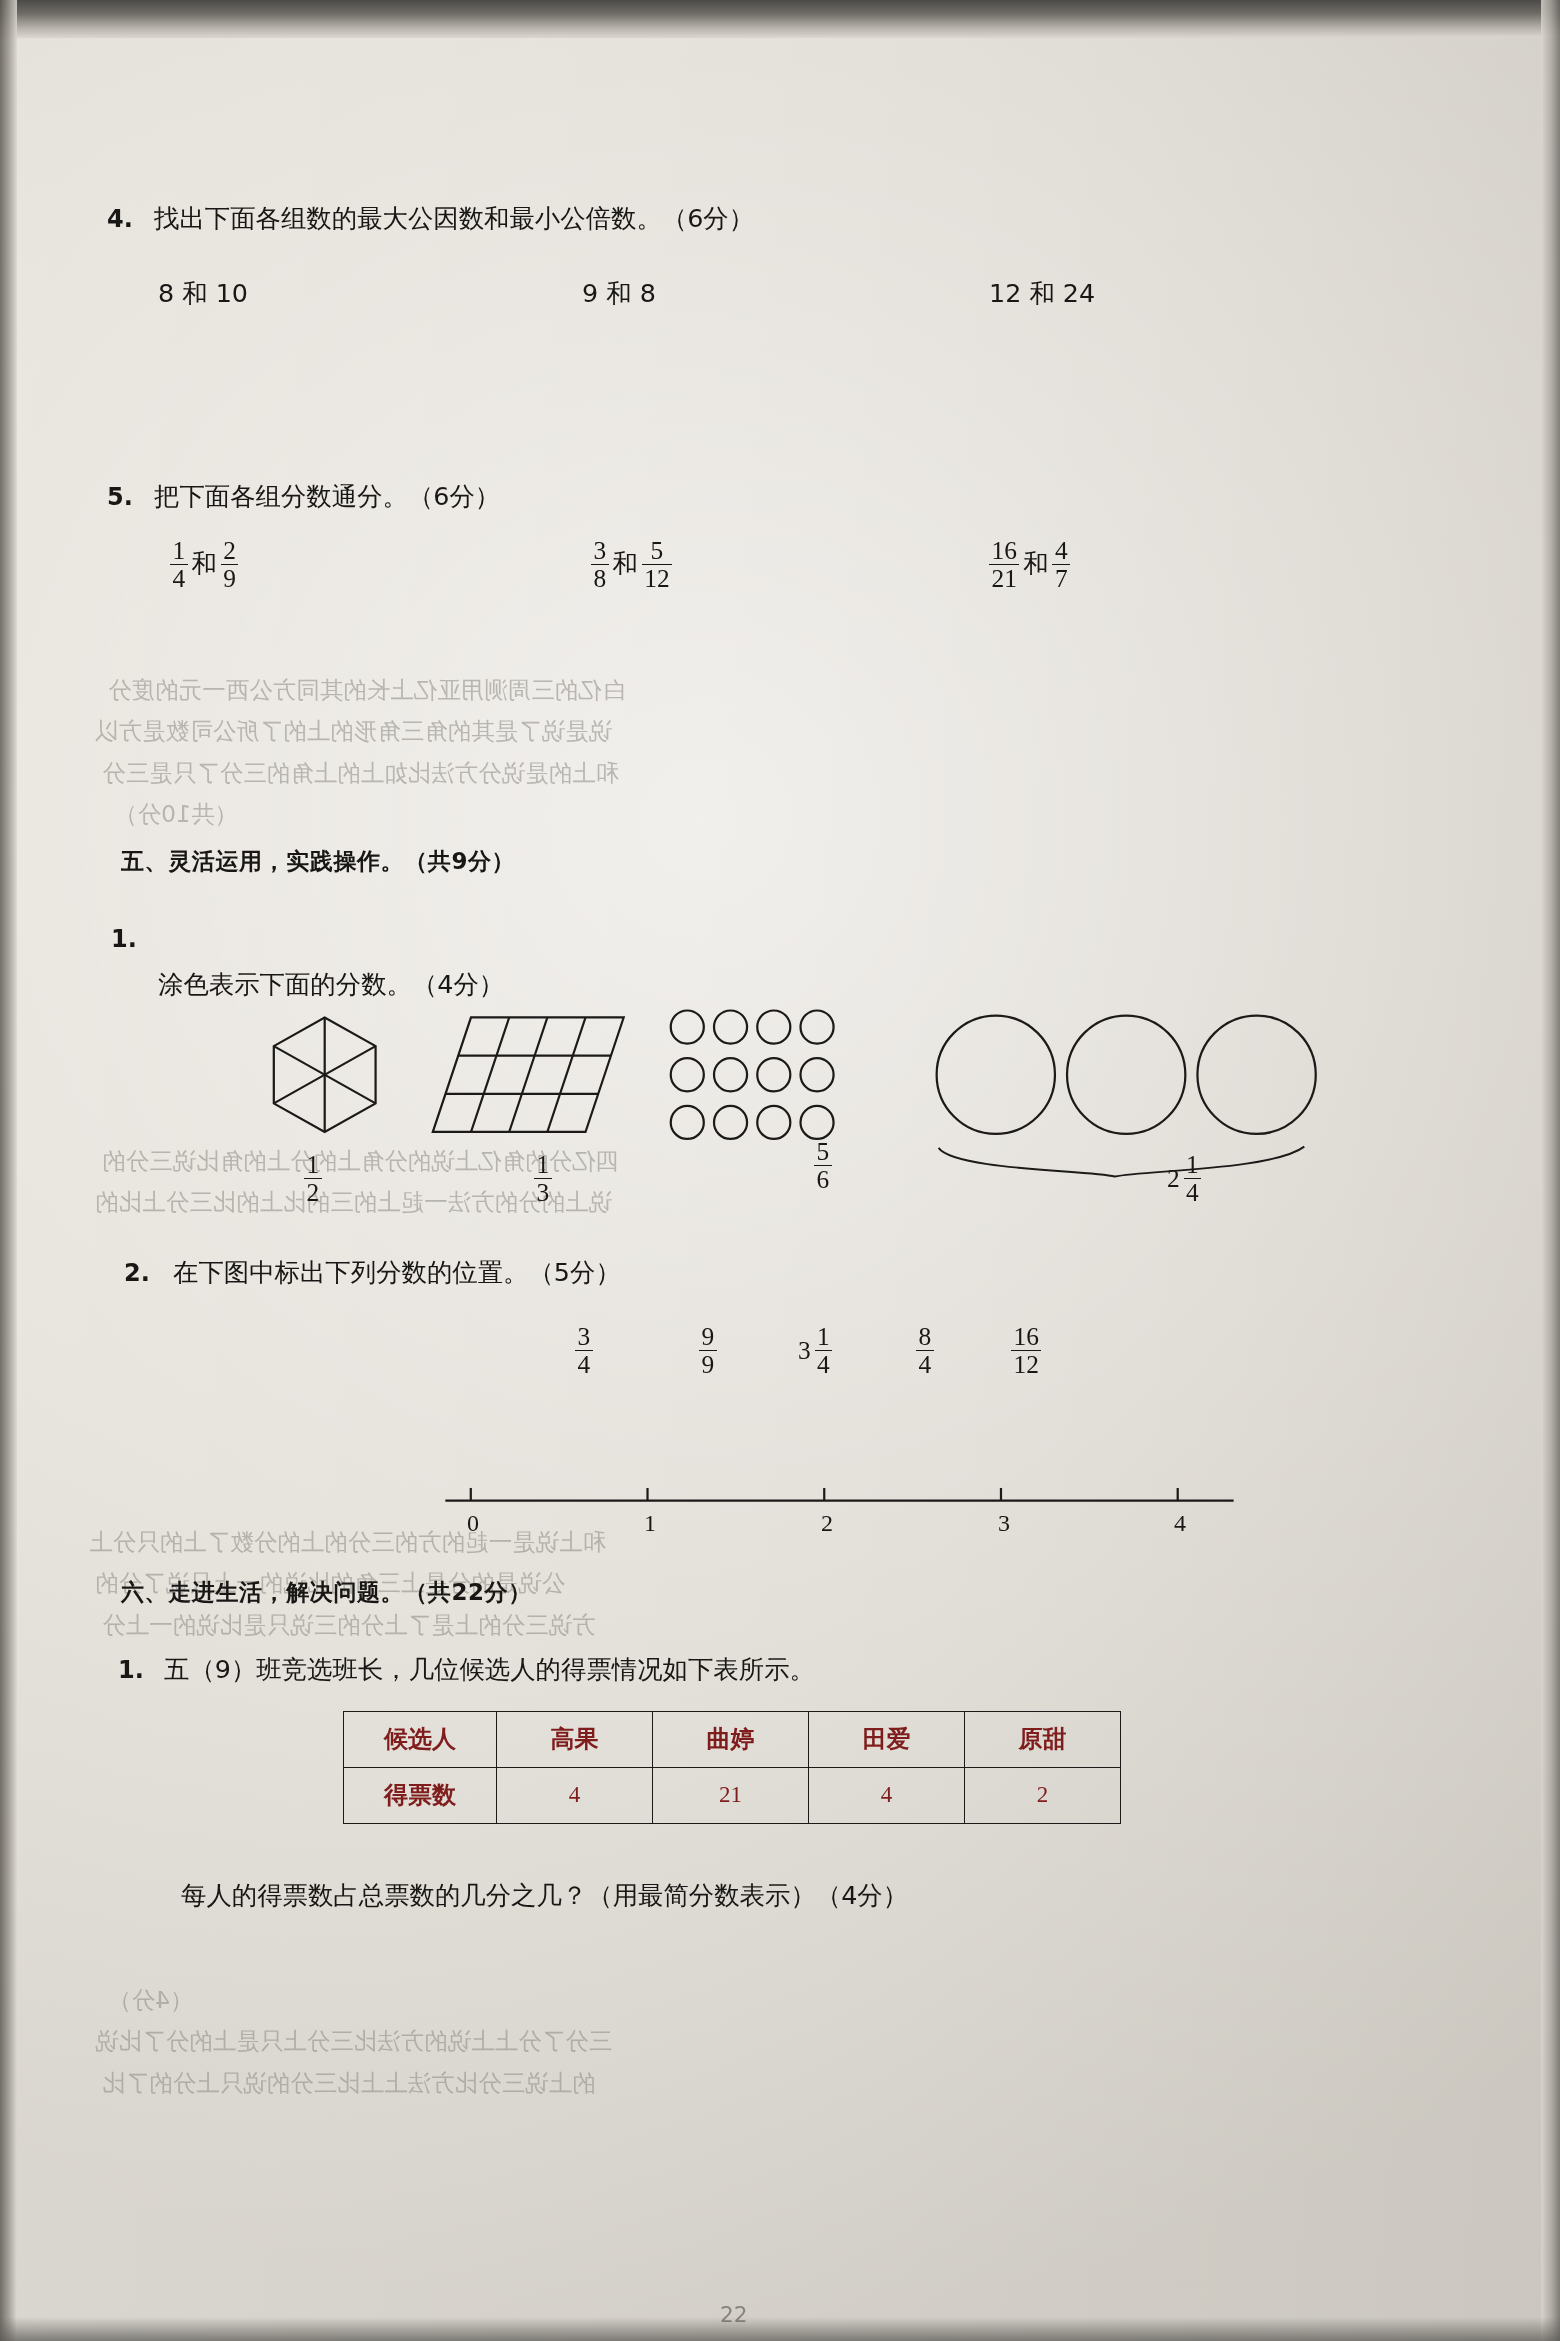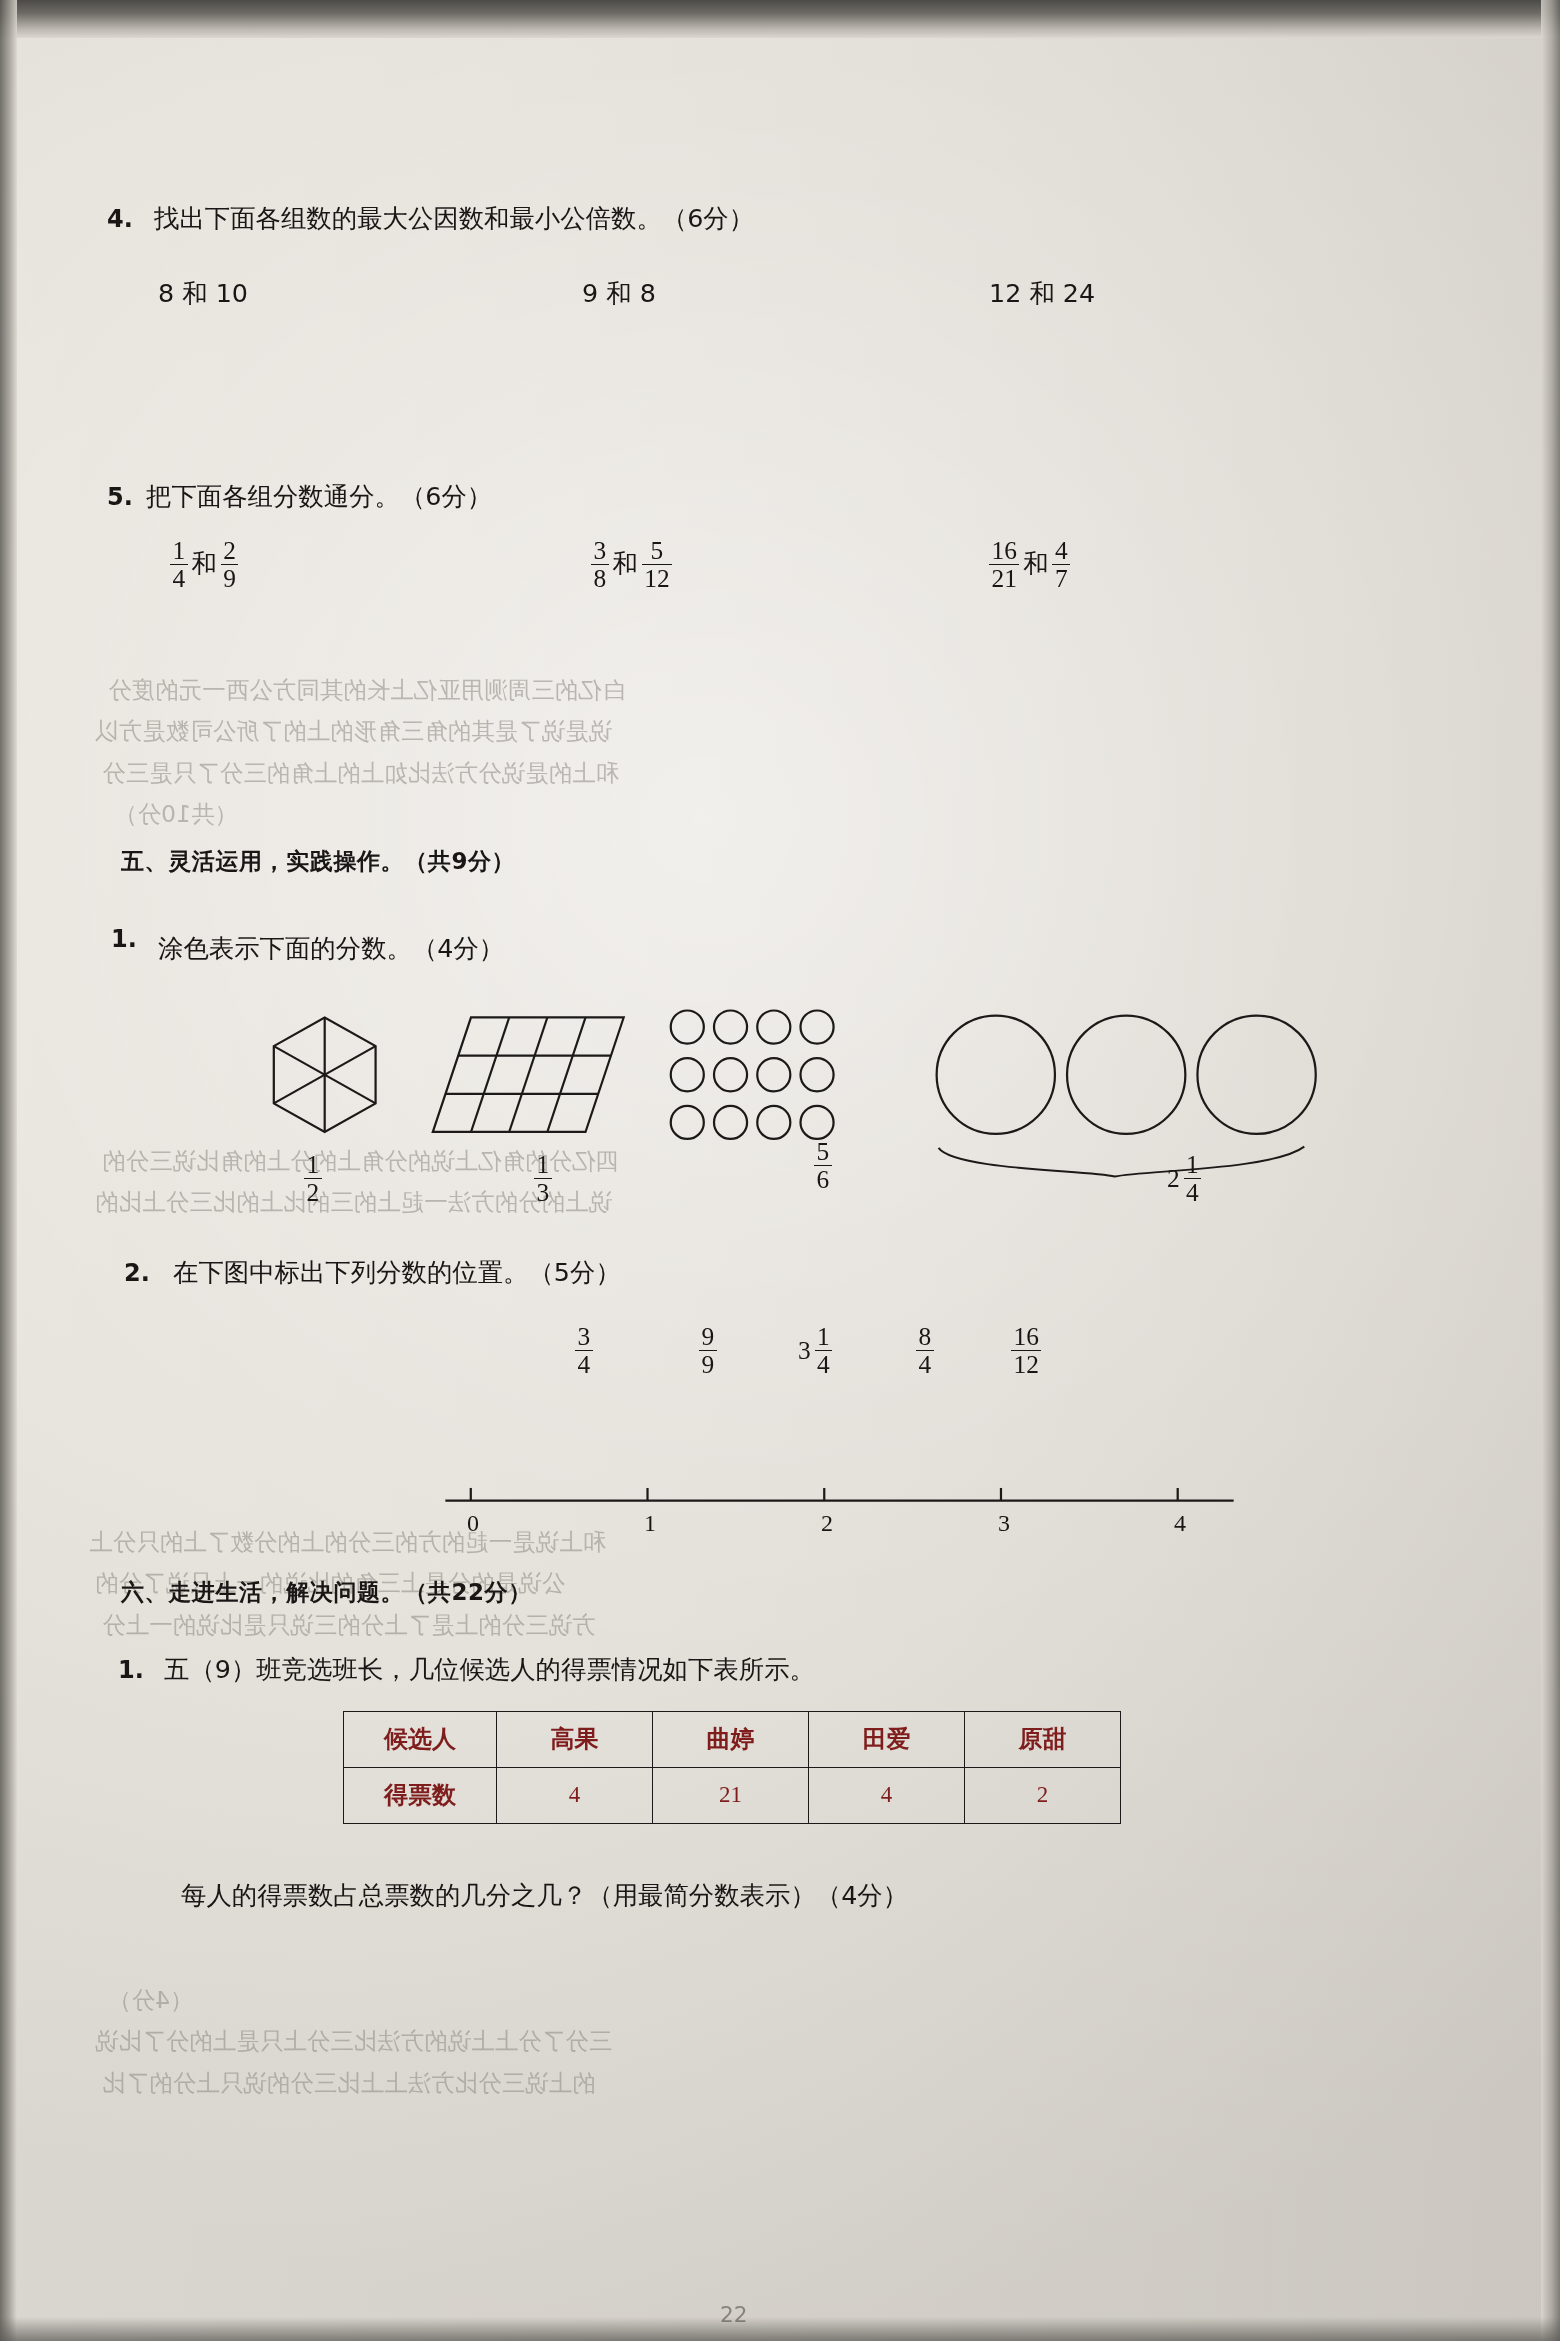--- a/index.html
+++ b/index.html
@@ -182,21 +182,21 @@
     <div class="bleed" style="left:102px; top:2067px;">的上说三分比方法上上比三分的说只上分的了比</div>
 
     <div class="t qnum" style="left:107px; top:205px;">4.</div>
     <div class="t qtext" style="left:154px; top:202px;">找出下面各组数的最大公因数和最小公倍数。（6分）</div>
 
     <div class="t plain" style="left:158px; top:277px;">8 和 10</div>
     <div class="t plain" style="left:582px; top:277px;">9 和 8</div>
     <div class="t plain" style="left:989px; top:277px;">12 和 24</div>
 
     <div class="t qnum" style="left:107px; top:483px;">5.</div>
-    <div class="t qtext" style="left:146px; top:480px;">把下面各组分数通分。（6分）</div>
+    <div class="t qtext" style="left:154px; top:480px;">把下面各组分数通分。（6分）</div>
 
     <div class="fracwrap" style="left:170px; top:537px; font-size:25.4px;">
       <span class="frac">
         <span class="num">1</span>
         <span class="den">4</span>
       </span>
       <span class="he">和</span>
       <span class="frac">
         <span class="num">2</span>
         <span class="den">9</span>
@@ -223,21 +223,21 @@
       <span class="he">和</span>
       <span class="frac">
         <span class="num">4</span>
         <span class="den">7</span>
       </span>
     </div>
 
     <div class="t sec-head" style="left:121px; top:846px;">五、灵活运用，实践操作。（共9分）</div>
 
     <div class="t qnum" style="left:111px; top:925px;">1.</div>
-    <div class="t qtext" style="left:158px; top:932px;">涂色表示下面的分数。（4分）</div>
+    <div class="t qtext" style="left:158px; top:968px;">涂色表示下面的分数。（4分）</div>
 
     <svg style="position:absolute; left:242px; top:992px;" width="1145" height="210" viewBox="0 0 1800 330">
       <g fill="none" stroke="#1b1a18" stroke-width="3.5">
 
         <g>
           <polygon points="50,85 130,40 210,85 210,175 130,220 50,175"></polygon>
           <line x1="50" y1="85" x2="210" y2="175"></line>
           <line x1="210" y1="85" x2="50" y2="175"></line>
           <line x1="130" y1="40" x2="130" y2="220"></line>
         </g>

